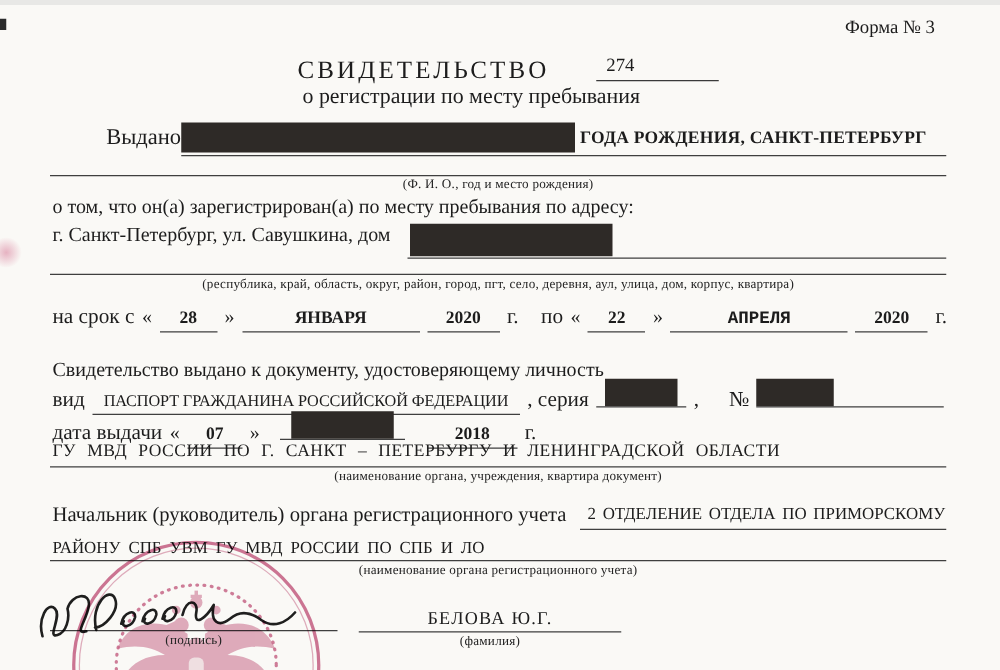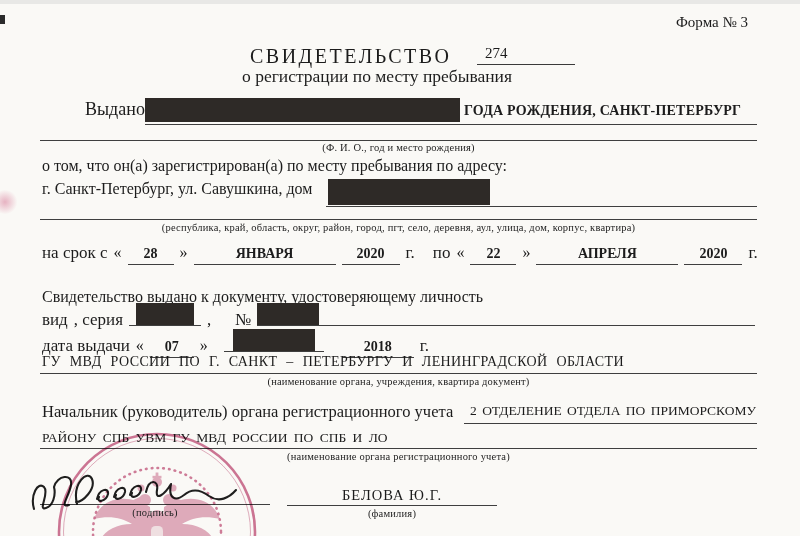--- a/index.html
+++ b/index.html
@@ -41,21 +41,21 @@
 </head>
 <body>
 
 <div class="page">
 
   <div class="artifact" style="left:0;top:11px;width:5px;height:9px;"></div>
   <div class="smudge" style="left:-8px;top:186px;width:26px;height:24px;"></div>
 
   <div class="form-label" style="right:52px;top:10px;">Форма № 3</div>
 
-  <div class="title" style="left:250px;top:41px;">СВИДЕТЕЛЬСТВО</div>
+  <div class="title" style="left:238px;top:41px;">СВИДЕТЕЛЬСТВО</div>
   <div class="title-number" style="left:477px;top:41px;width:90px;">274</div>
   <div class="subtitle" style="left:242px;top:62px;">о регистрации по месту пребывания</div>
 
   <div class="label-lg" style="left:85px;top:95px;">Выдано</div>
   <div class="redact" style="left:145px;top:94px;width:315px;height:24px;"></div>
   <div class="bold-caps" style="left:464px;top:99px;">ГОДА РОЖДЕНИЯ, САНКТ-ПЕТЕРБУРГ</div>
   <div class="hline" style="left:145px;top:120px;width:612px;"></div>
   <div class="hline" style="left:40px;top:136px;width:717px;"></div>
   <div class="caption" style="left:40px;top:138px;width:717px;">(Ф. И. О., год и место рождения)</div>
 
@@ -72,29 +72,30 @@
     <span class="quote">«</span>
     <span class="seg" style="width:46px;">28</span>
     <span class="quote">»</span>
     <span class="seg" style="width:142px;">ЯНВАРЯ</span>
     <span class="seg" style="width:58px;">2020</span>
     <span>г.</span>
     <span style="margin-left:12px;">по</span>
     <span class="quote">«</span>
     <span class="seg" style="width:46px;">22</span>
     <span class="quote">»</span>
-    <span class="seg" style="width:142px;">АПРЕЛЯ</span>
+    <span class="seg" style="width:142px;font-family:Liberation Mono, monospace;">АПРЕЛЯ</span>
     <span class="seg" style="width:58px;">2020</span>
     <span>г.</span>
   </div>
 
   <div class="text-md" style="left:42px;top:284px;">Свидетельство выдано к документу, удостоверяющему личность</div>
 
   <div class="row" style="left:42px;top:299px;width:713px;">
     <span>вид</span>
+    <span class="seg plain" style="width:342px;">ПАСПОРТ ГРАЖДАНИНА РОССИЙСКОЙ ФЕДЕРАЦИИ</span>
     <span>, серия</span>
     <span class="seg box-holder" style="width:72px;">
         <span class="redact-inline" style="width:58px;"></span>
       </span>
     <span>,</span>
     <span style="margin-left:18px;">№</span>
     <span class="seg box-holder" style="flex:1;justify-content:flex-start;">
         <span class="redact-inline" style="width:62px;"></span>
       </span>
   </div>

